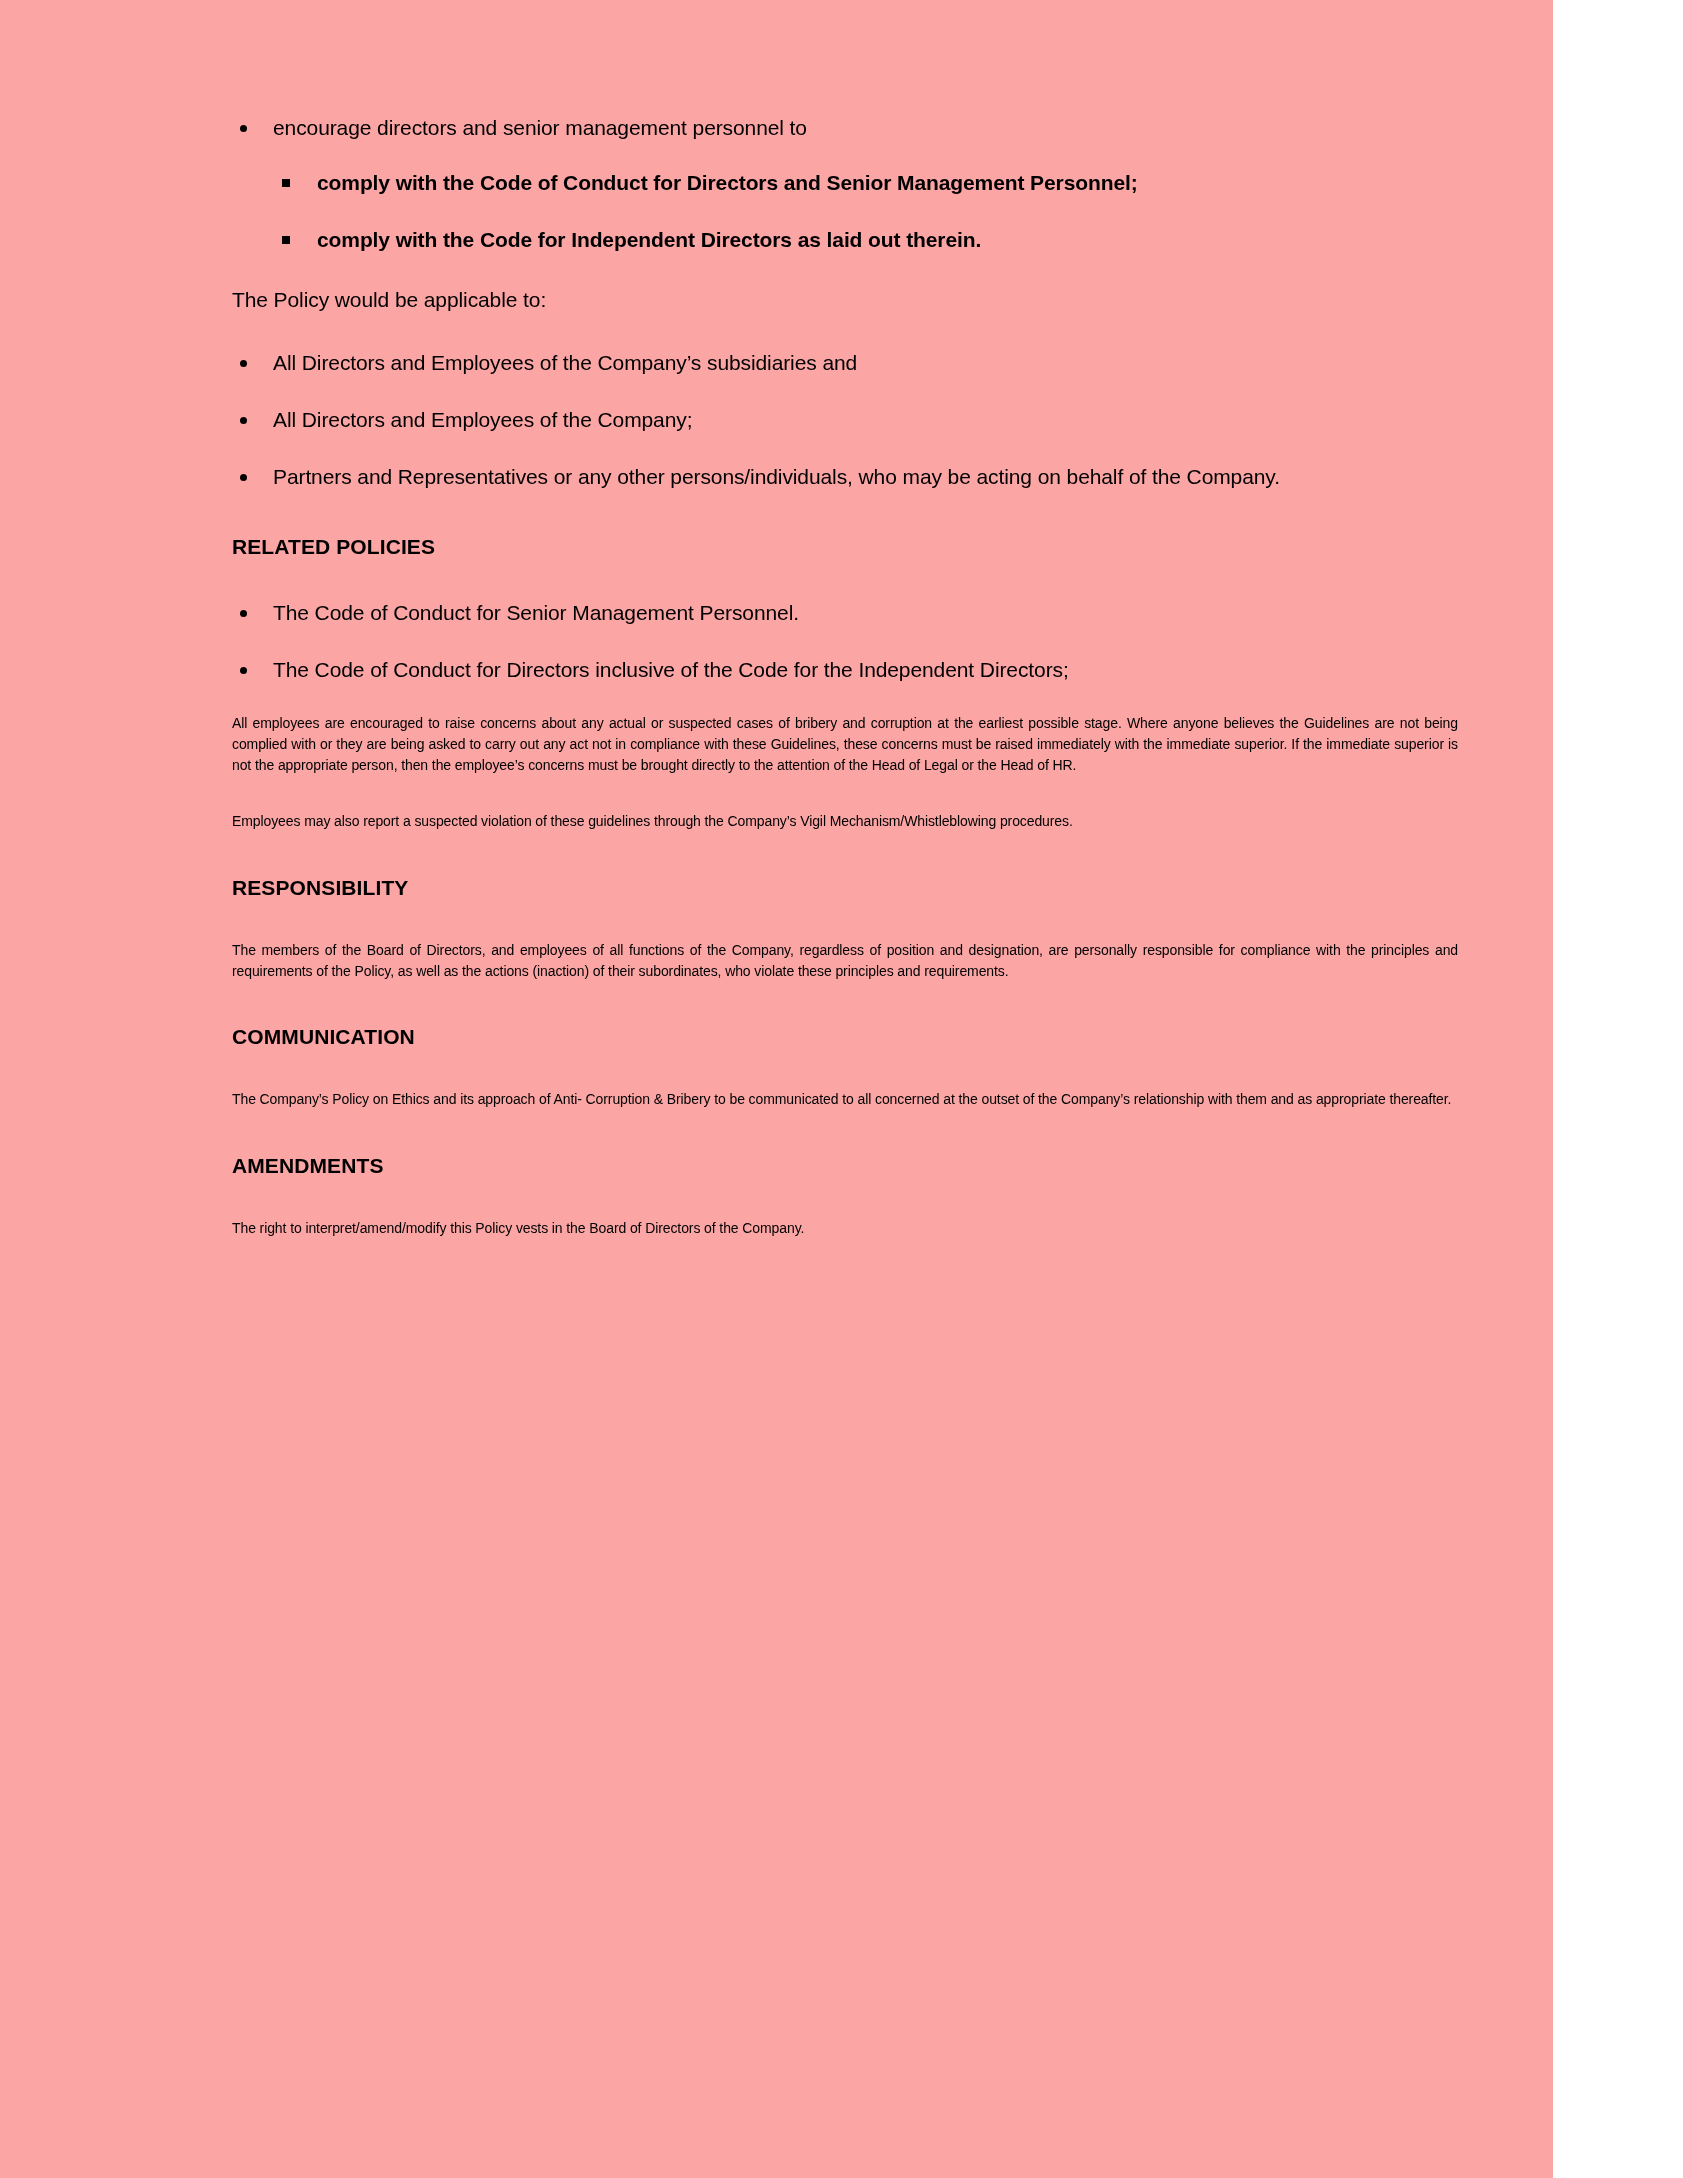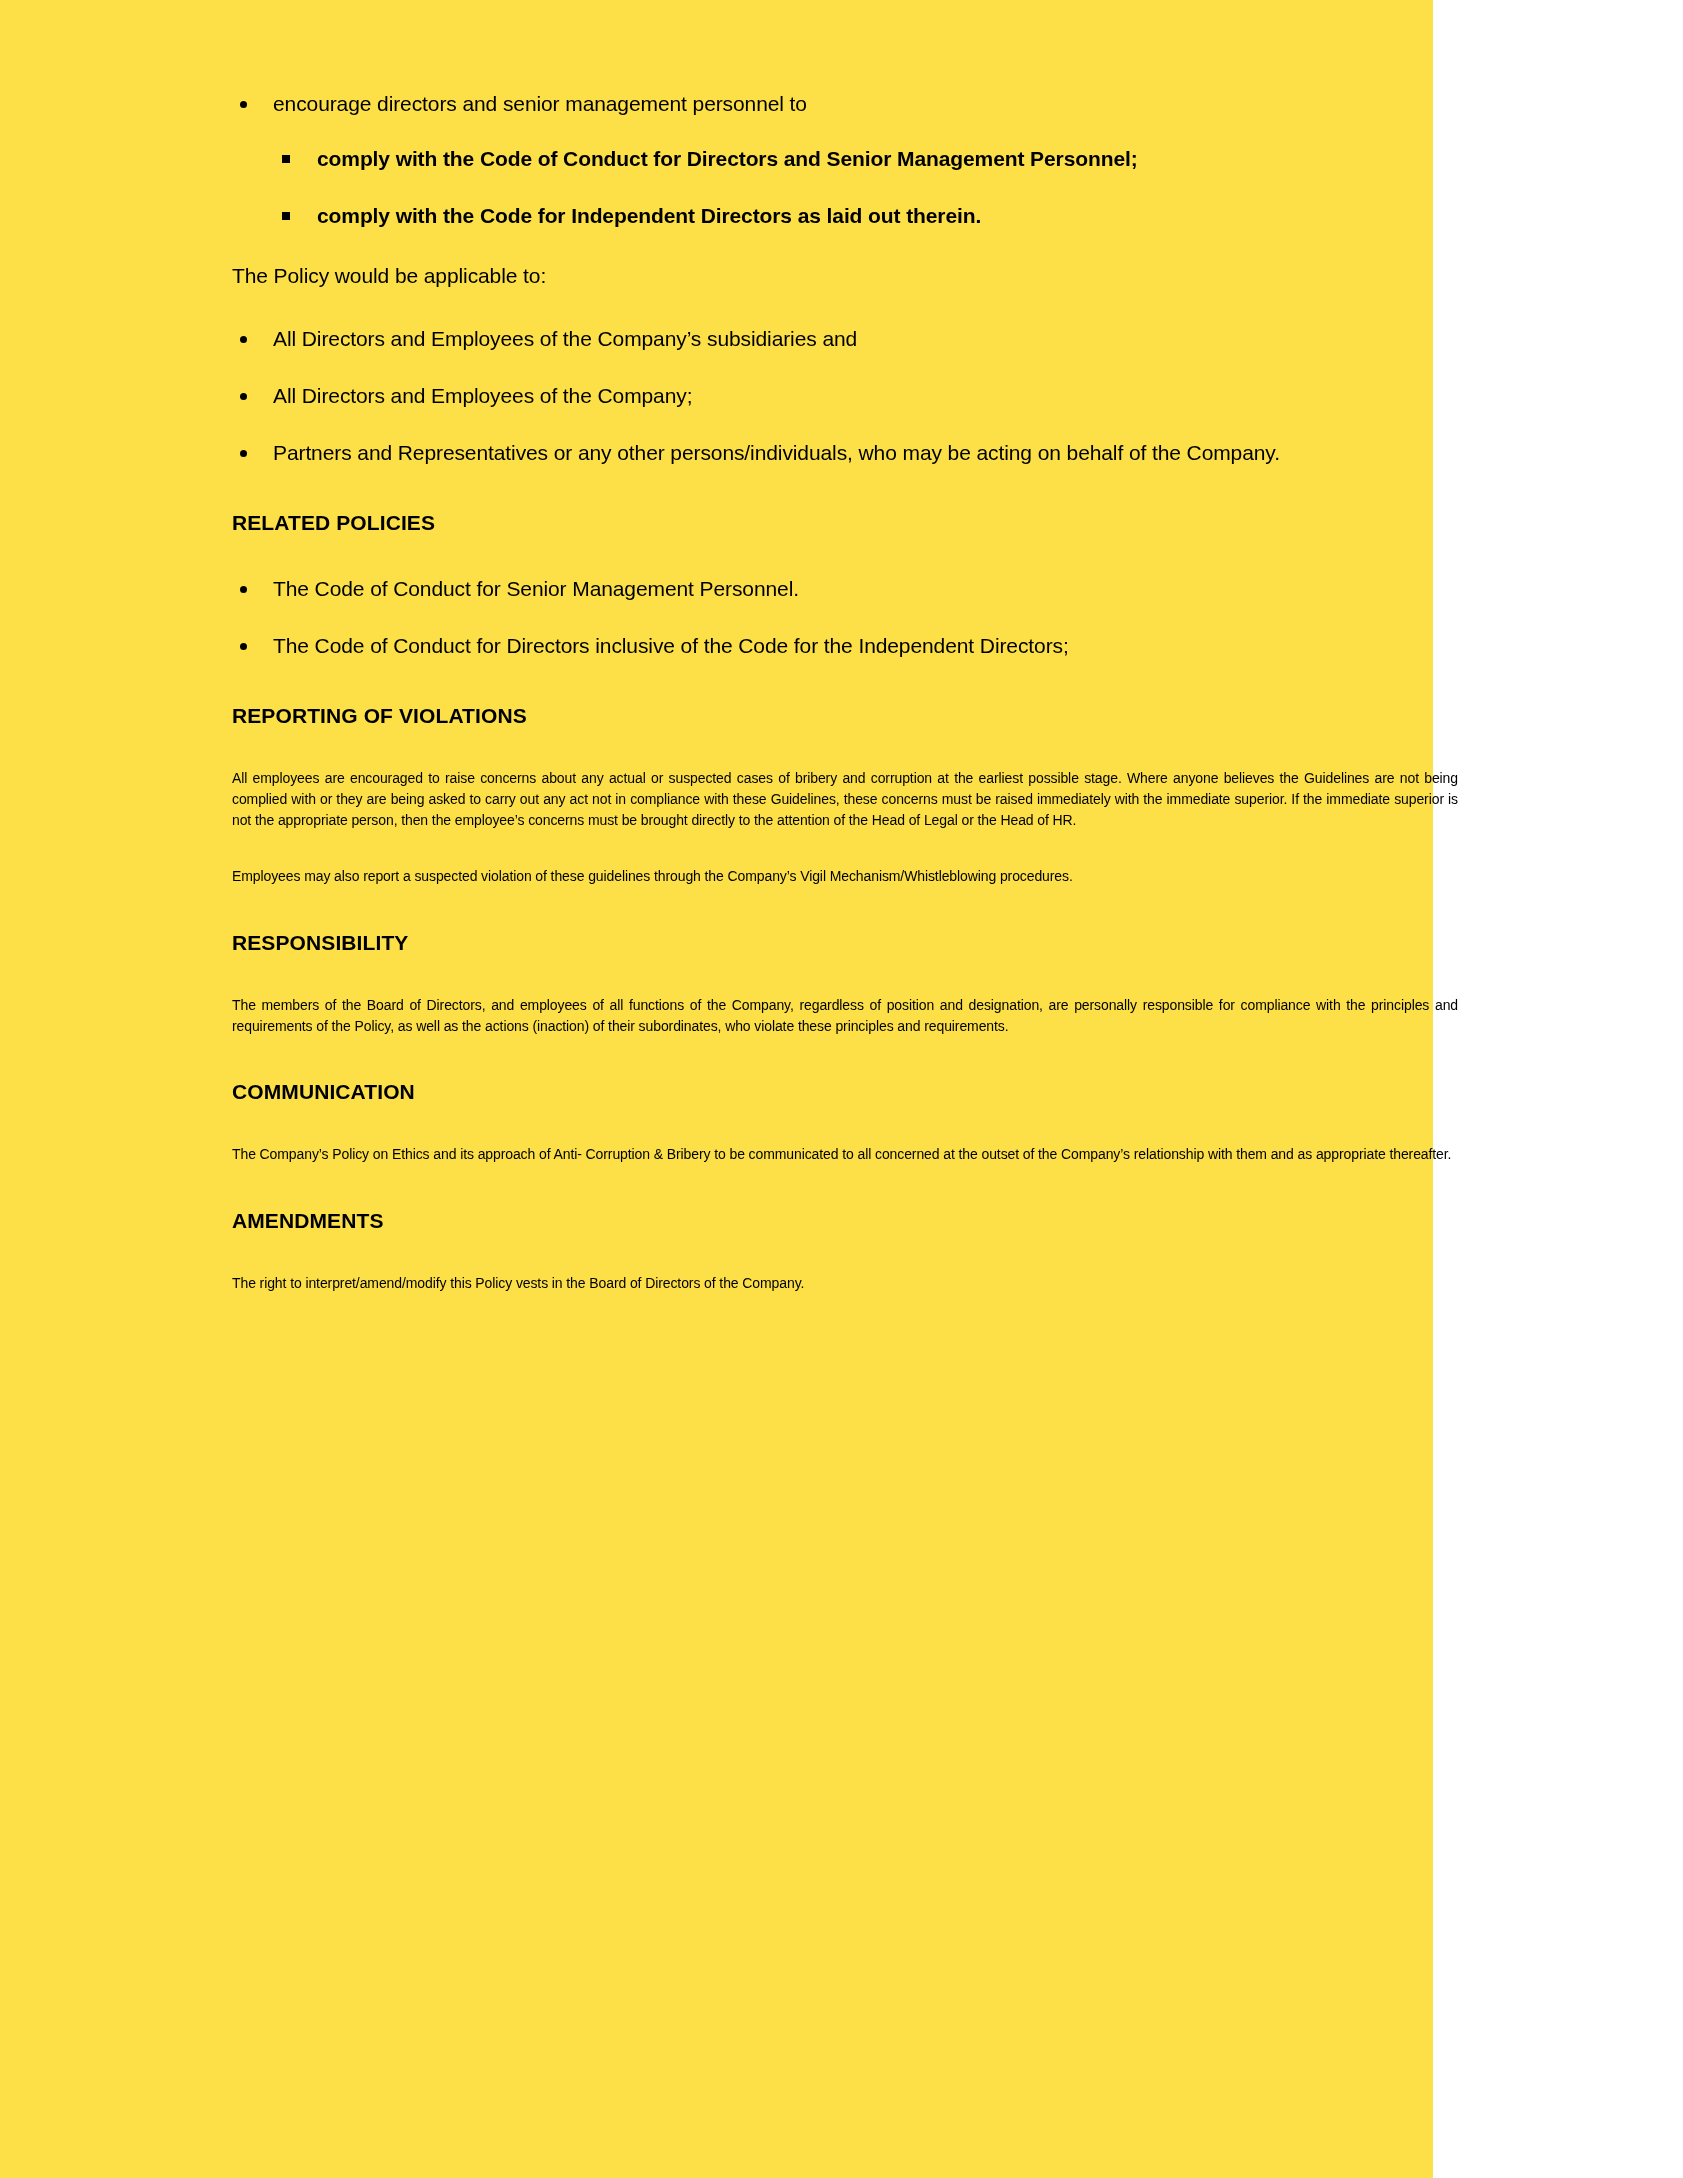--- a/index.html
+++ b/index.html
@@ -9,25 +9,25 @@
   }
   body {
     width: 1683px;
     height: 2178px;
     font-family: "Liberation Sans", sans-serif;
     color: #000000;
     -webkit-font-smoothing: antialiased;
   }
   .page {
     position: relative;
-    width: 1433px;
+    width: 1553px;
     height: 2178px;
-    background: #fde047;
+    background: #fca5a5;
     box-sizing: border-box;
-    padding: 90px 226px 0 232px;
+    padding: 114px 226px 0 232px;
   }
   .content {
     width: 1226px;
   }
 
   
   ul.lvl1 {
     list-style: none;
     margin: 0;
     padding: 0;
@@ -135,21 +135,20 @@
     <h2 class="section">RELATED POLICIES</h2>
     <ul class="lvl1">
       <li>
         <span>The Code of Conduct for Senior Management Personnel.</span>
       </li>
       <li>
         <span>The Code of Conduct for Directors inclusive of the Code for the Independent Directors;</span>
       </li>
     </ul>
 
-    <h2 class="section">REPORTING OF VIOLATIONS</h2>
     <p class="body">All employees are encouraged to raise concerns about any actual or suspected cases of bribery and corruption at the earliest possible stage. Where anyone believes the Guidelines are not being complied with or they are being asked to carry out any act not in compliance with these Guidelines, these concerns must be raised immediately with the immediate superior. If the immediate superior is not the appropriate person, then the employee’s concerns must be brought directly to the attention of the Head of Legal or the Head of HR.</p>
     <p class="body">Employees may also report a suspected violation of these guidelines through the Company’s Vigil Mechanism/Whistleblowing procedures.</p>
 
     <h2 class="section">RESPONSIBILITY</h2>
     <p class="body">The members of the Board of Directors, and employees of all functions of the Company, regardless of position and designation, are personally responsible for compliance with the principles and requirements of the Policy, as well as the actions (inaction) of their subordinates, who violate these principles and requirements.</p>
 
     <h2 class="section">COMMUNICATION</h2>
     <p class="body">The Company’s Policy on Ethics and its approach of Anti- Corruption &amp; Bribery to be communicated to all concerned at the outset of the Company’s relationship with them and as appropriate thereafter.</p>
 
     <h2 class="section">AMENDMENTS</h2>

